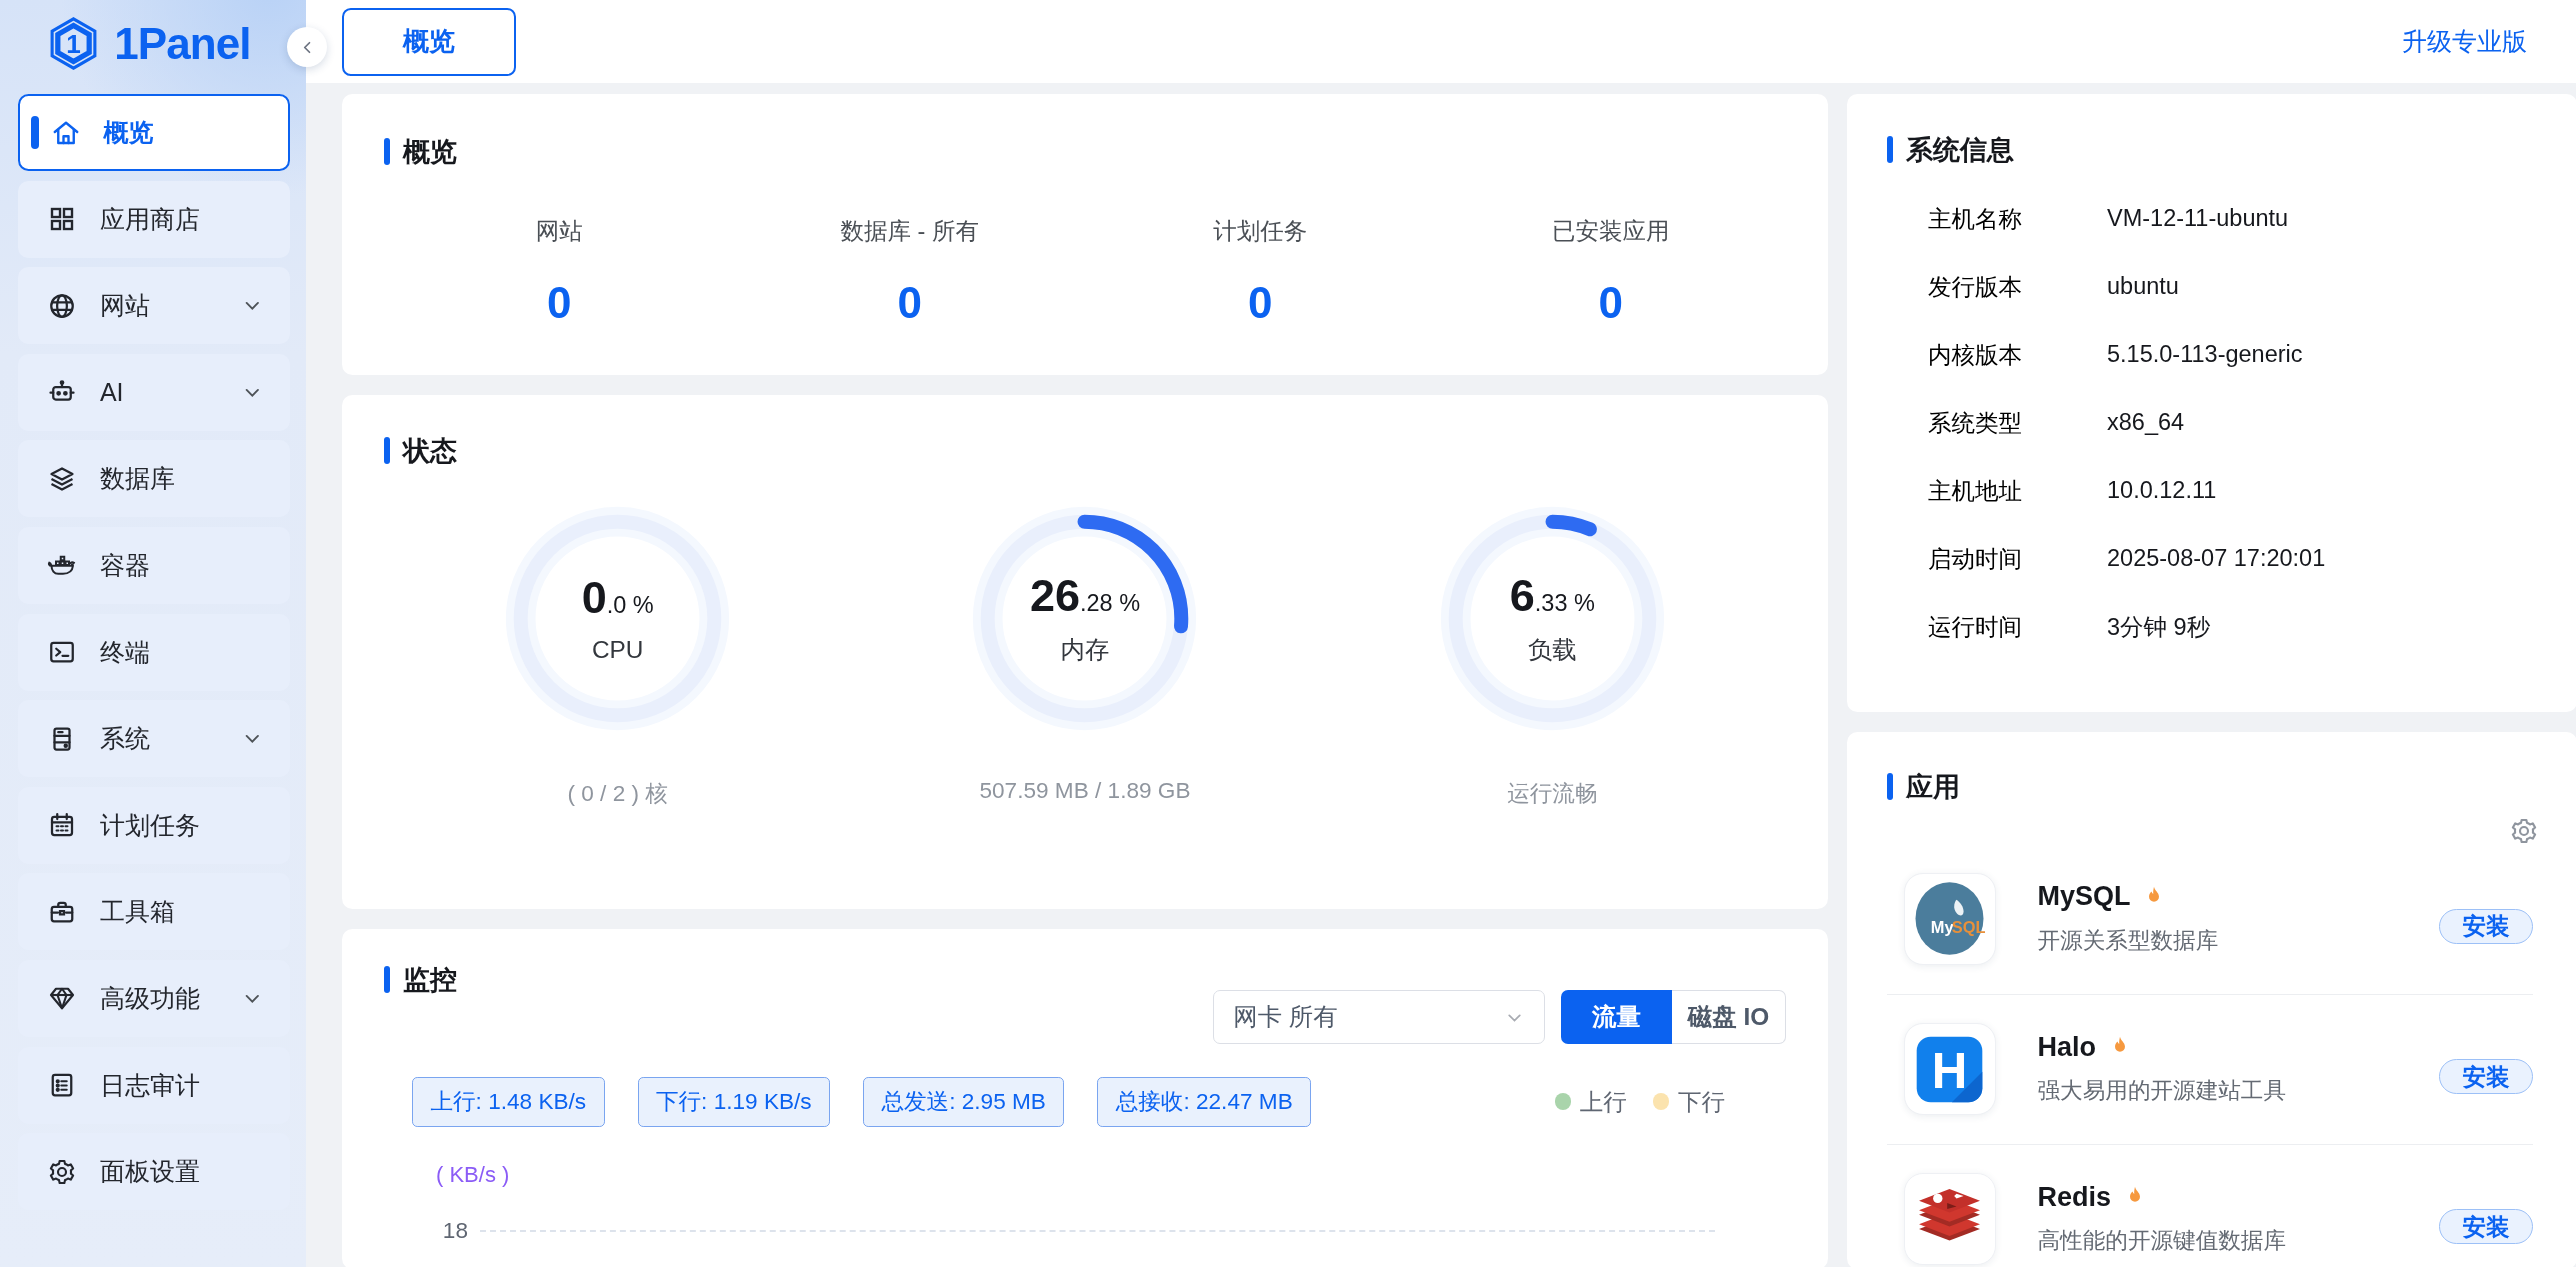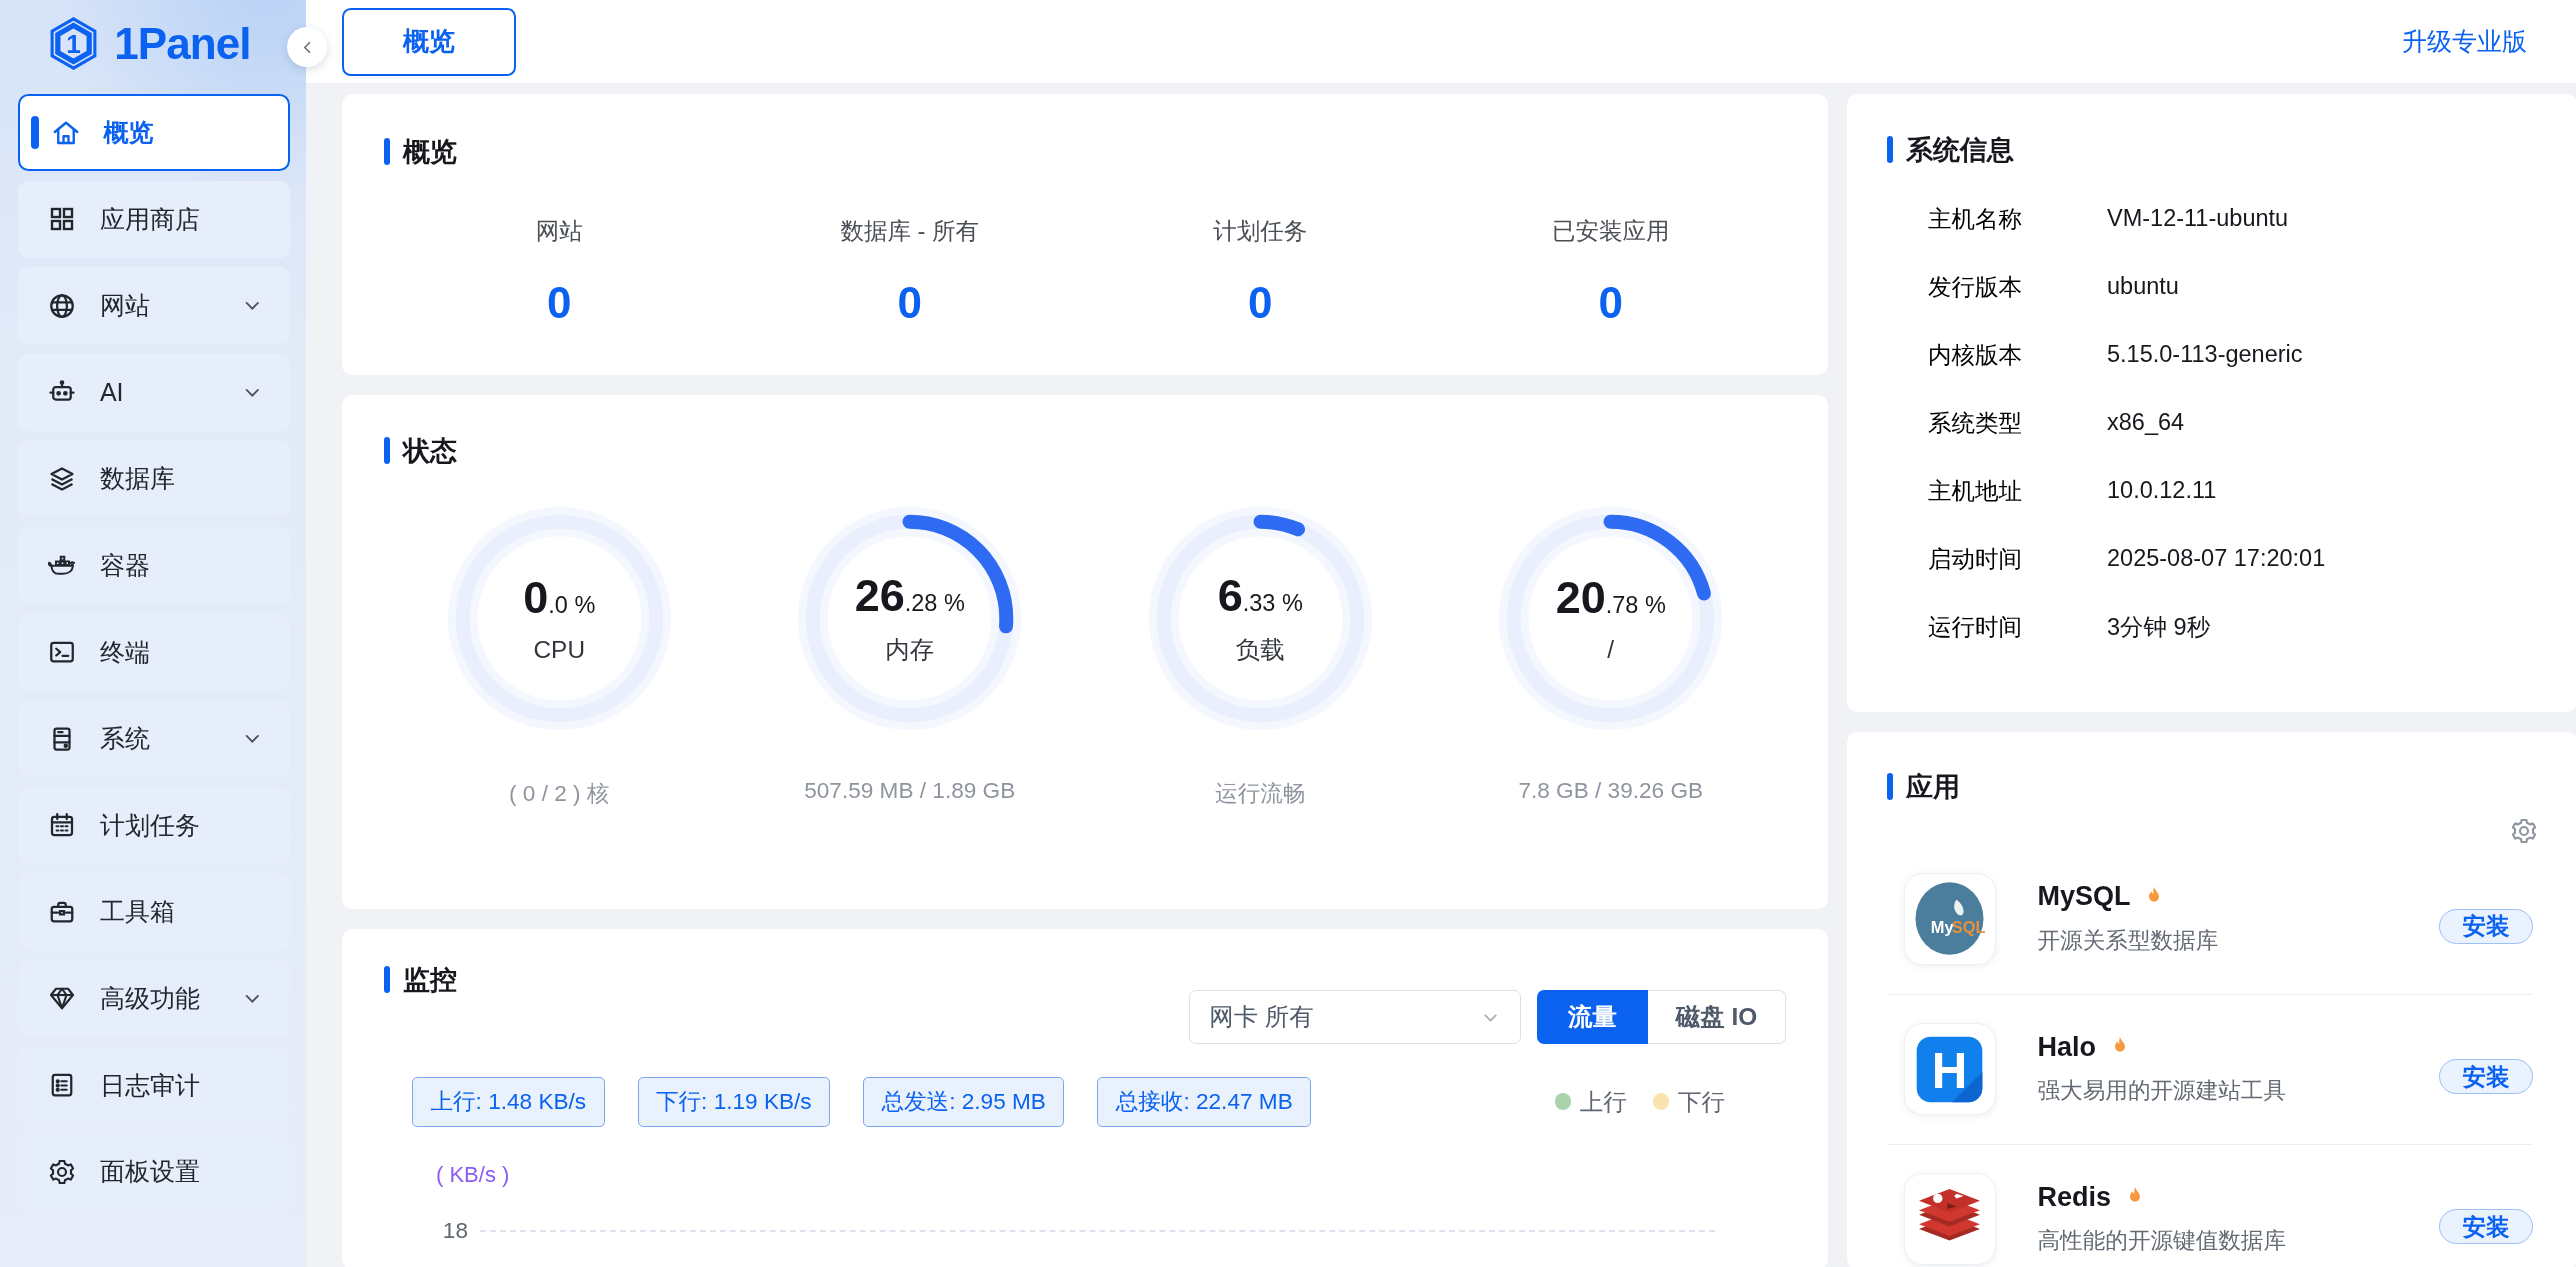--- a/index.html
+++ b/index.html
@@ -69,21 +69,21 @@
   
   .card-monitor { flex:1; padding:33px 42px 0 42px; position:relative; }
   .monitor-head { display:flex; align-items:flex-start;gap:7px; }
   .monitor-controls { margin-left:auto; display:flex; margin-top:28px; }
   .nic-select { width:332px; height:54px; border:1.7px solid #dcdfe6; border-radius:7px; background:#fff;
     display:flex; align-items:center; padding:0 19px; font-size:24.4px; color:#4e5969; cursor:pointer; }
   .nic-chevron { margin-left:auto; width:21px; height:21px; color:#a8abb2; }
   .seg { display:flex; margin-left:15.7px; }
   .seg-btn { height:54px; display:flex; align-items:center; justify-content:center; font-size:24.4px; cursor:pointer; }
   .seg-btn.active { width:111px; background:#0b62f0; color:#fff; font-weight:700; border-radius:7px 0 0 7px; }
-  .seg-btn.plain { width:138px; background:#fff; color:#4e5969; font-weight:600; border:1.7px solid #dcdfe6; border-left:none; border-radius:0 7px 7px 0; }
+  .seg-btn.plain { width:114px; background:#fff; color:#4e5969; font-weight:600; border:1.7px solid #dcdfe6; border-left:none; border-radius:0 7px 7px 0; }
   .badge-row { display:flex; align-items:center; margin-top:33px; padding-left:28px; }
   .badge { border:1.7px solid #7aa5f0; background:#e9f1fd; color:#0b62f0; font-size:22.6px; font-weight:500;
     border-radius:5.2px; padding:8.7px 17.4px; margin-right:33px; }
   .legend { margin-left:auto; margin-right:61px; display:flex; align-items:center; gap:26px; }
   .legend-item { display:flex; align-items:center; gap:8.7px; font-size:23.5px; color:#5f6672; cursor:pointer; }
   .dot { width:16.5px; height:16.5px; border-radius:50%; }
   .dot-up { background:#a9d4ab; }
   .dot-down { background:#fbe3ae; }
   .chart-unit { margin-top:35px; padding-left:52px; font-size:22px; color:#8b5cf6; }
   .grid-row { display:flex; align-items:center; margin-top:30px; }
@@ -406,37 +406,20 @@
                   <div class="gauge-value">
                       <span class="gv-int">6</span>
                       <span class="gv-frac">.33 %</span>
                     </div>
                   <div class="gauge-label">负载</div>
                 </div>
               </div>
               <div class="gauge-sub">运行流畅</div>
             </div>
 
-            <div class="gauge-col">
-              <div class="gauge-wrap">
-                <svg viewBox="0 0 258 258">
-                  <circle cx="129" cy="129" r="111" stroke="#f4f8fe" stroke-width="34" fill="none"></circle>
-                  <circle cx="129" cy="129" r="111" stroke="#e9effc" stroke-width="16" fill="none"></circle>
-                  <circle class="gauge-progress" cx="129" cy="129" r="111" stroke="#2e6bf2" stroke-width="16" fill="none" stroke-linecap="round" transform="rotate(-90 129 129)" stroke-dasharray="144.9266956583429 697.4335690969341"></circle>
-                </svg>
-                <div class="gauge-center">
-                  <div class="gauge-value">
-                      <span class="gv-int">20</span>
-                      <span class="gv-frac">.78 %</span>
-                    </div>
-                  <div class="gauge-label">/</div>
-                </div>
-              </div>
-              <div class="gauge-sub">7.8 GB / 39.26 GB</div>
-            </div>
 
           </div>
         </section>
 
         <section class="card card-monitor">
           <div class="monitor-head">
             <div class="sec-title">
               <span class="sec-bar"></span>
               <span class="sec-text">监控</span>
             </div>

